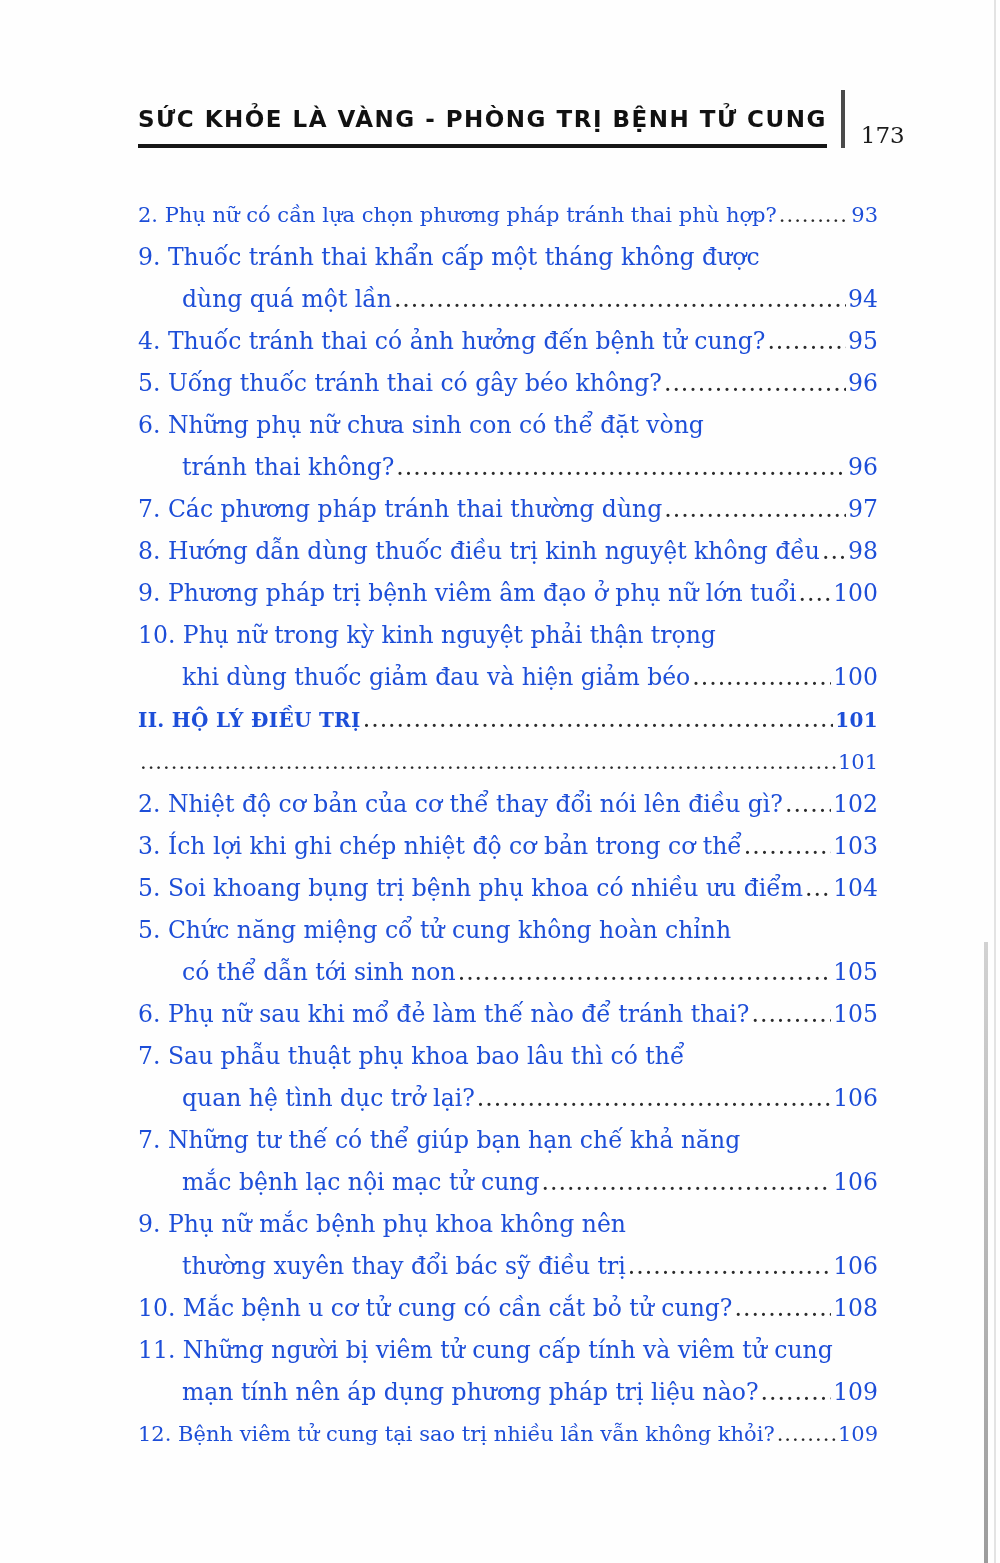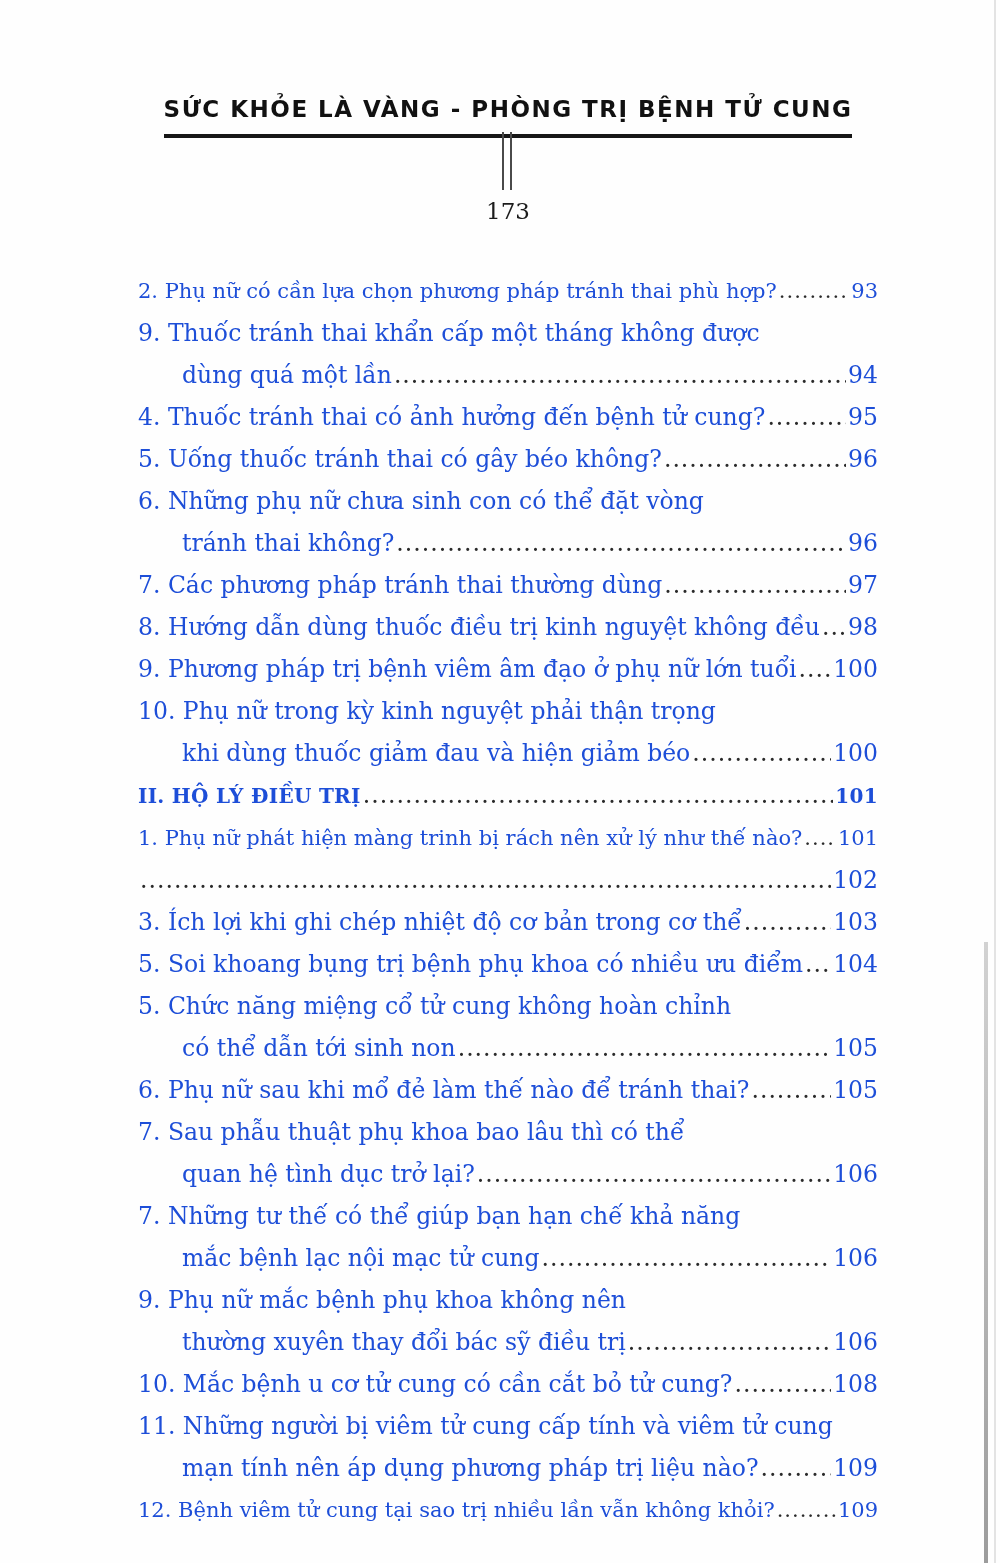--- a/index.html
+++ b/index.html
@@ -13,23 +13,22 @@
     margin: 0 auto;
     background: #fefefe;
     color: #1c1c1c;
     padding: 96px 122px 0 138px;
     overflow: hidden;
   }
 
   
   .page-header {
     display: flex;
-    align-items: center;
+    align-items: flex-end;
     margin-bottom: 46px;
-    flex-direction: column;
   }
   .header-left {
     flex: 1;
     border-bottom: 4px solid #161616;
     padding-bottom: 12px;
   }
   .header-title {
     font-family: "DejaVu Sans", "Liberation Sans", sans-serif;
     font-weight: bold;
     font-size: 23px;
@@ -168,25 +167,25 @@
         <span class="toc-text">khi dùng thuốc giảm đau và hiện giảm béo</span>
         <span class="leader"></span>
         <span class="toc-page">100</span>
       </div>
       <div class="toc-line bold">
         <span class="toc-text">II. HỘ LÝ ĐIỀU TRỊ</span>
         <span class="leader"></span>
         <span class="toc-page">101</span>
       </div>
       <div class="toc-line small">
-        <span class="toc-text">1. Phụ nữ phát hiện màng trinh bị rách nên xử lý như thế nào?</span>
         <span class="leader"></span>
         <span class="toc-page">101</span>
       </div>
       <div class="toc-line">
+        <span class="toc-text">2. Nhiệt độ cơ bản của cơ thể thay đổi nói lên điều gì?</span>
         <span class="leader"></span>
         <span class="toc-page">102</span>
       </div>
       <div class="toc-line">
         <span class="toc-text">3. Ích lợi khi ghi chép nhiệt độ cơ bản trong cơ thể</span>
         <span class="leader"></span>
         <span class="toc-page">103</span>
       </div>
       <div class="toc-line">
         <span class="toc-text">5. Soi khoang bụng trị bệnh phụ khoa có nhiều ưu điểm</span>

